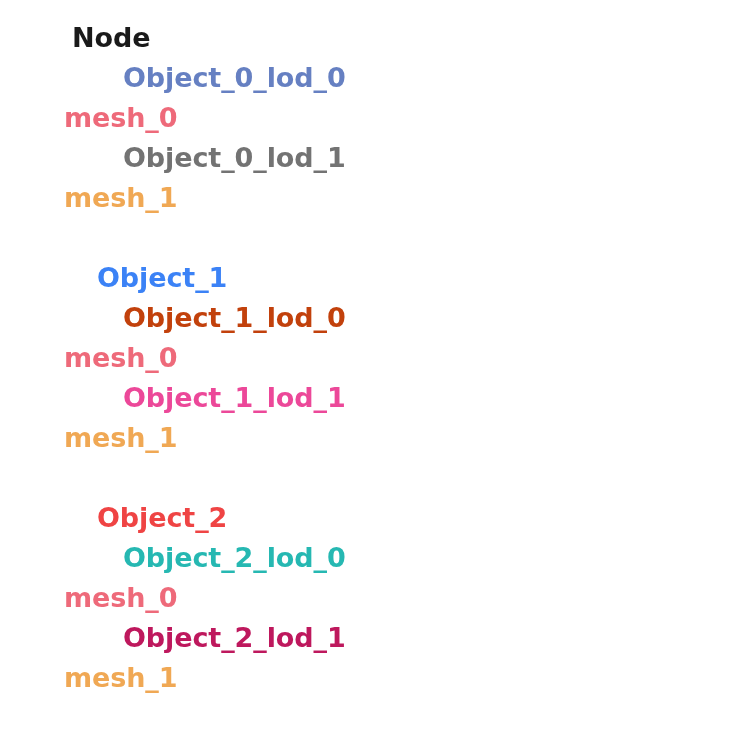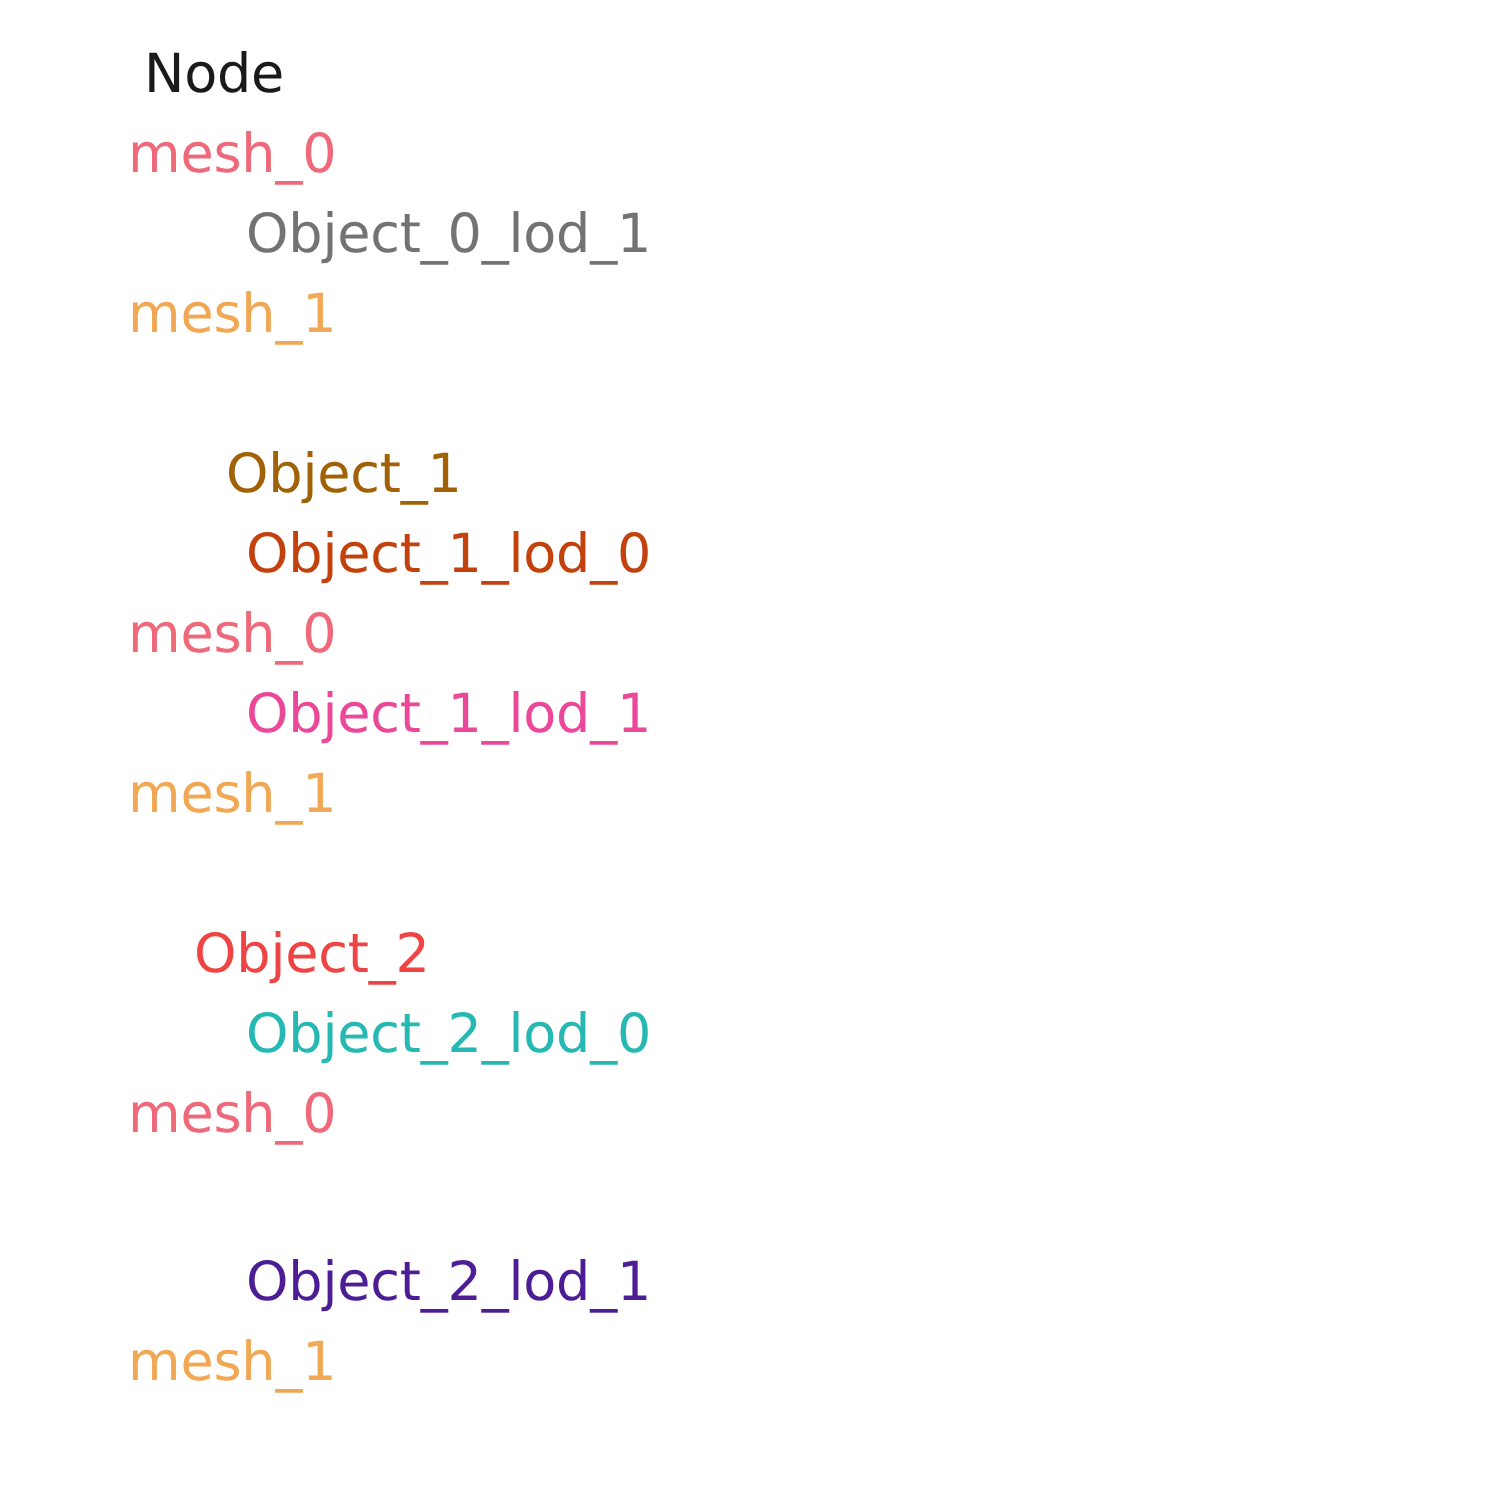--- a/index.html
+++ b/index.html
@@ -21,21 +21,21 @@
     width: 750px;
     height: 750px;
     box-sizing: border-box;
     padding-top: 18px;
   }
 
   .tree-line {
     display: block;
     font-size: 27px;
     line-height: 40px;
-    font-weight: 400;
+    font-weight: 700;
     letter-spacing: -0.1px;
     white-space: pre;
   }
 
   
   .lvl-0 { padding-left: 72px; }
   .lvl-1 { padding-left: 97px; }
   .lvl-2 { padding-left: 123px; }
   .lvl-3 { padding-left: 64px; }
 
@@ -49,35 +49,36 @@
 </style>
 </head>
 <body style="background: rgb(255, 255, 255);">
 
 <div id="tree-root">
 
   <span class="tree-line lvl-0" style="color: rgb(26, 26, 26);">Node</span>
 
   <div id="groups-container">
       <div class="node-group">
+        <span class="tree-line lvl-2" style="color: rgb(102, 128, 194);">Object_0_lod_0</span>
         <span class="tree-line lvl-3" style="color: rgb(238, 106, 122);">mesh_0</span>
         <span class="tree-line lvl-2" style="color: #737373;">Object_0_lod_1</span>
         <span class="tree-line lvl-3" style="color: rgb(240, 168, 84);">mesh_1</span>
       </div>
       <span class="group-gap"></span>
       <div class="node-group">
-        <span class="tree-line lvl-1" style="color: #a16207; margin-left: 16px;">Object_1</span>
+        <span class="tree-line lvl-1" style="color: #3b82f6;">Object_1</span>
         <span class="tree-line lvl-2" style="color: #c2410c;">Object_1_lod_0</span>
         <span class="tree-line lvl-3" style="color: rgb(238, 106, 122);">mesh_0</span>
         <span class="tree-line lvl-2" style="color: #ec4899;">Object_1_lod_1</span>
         <span class="tree-line lvl-3" style="color: rgb(240, 168, 84);">mesh_1</span>
       </div>
       <span class="group-gap"></span>
       <div class="node-group">
         <span class="tree-line lvl-1" style="color: #ef4444;">Object_2</span>
         <span class="tree-line lvl-2" style="color: rgb(38, 184, 178);">Object_2_lod_0</span>
         <span class="tree-line lvl-3" style="color: rgb(238, 106, 122);">mesh_0</span>
-        <span class="tree-line lvl-2" style="color: #4c1d95; margin-top: 44px;">Object_2_lod_1</span>
+        <span class="tree-line lvl-2" style="color: #be185d;">Object_2_lod_1</span>
         <span class="tree-line lvl-3" style="color: rgb(240, 168, 84);">mesh_1</span>
       </div>
     </div>
 
 </div>
 
 </body></html>

